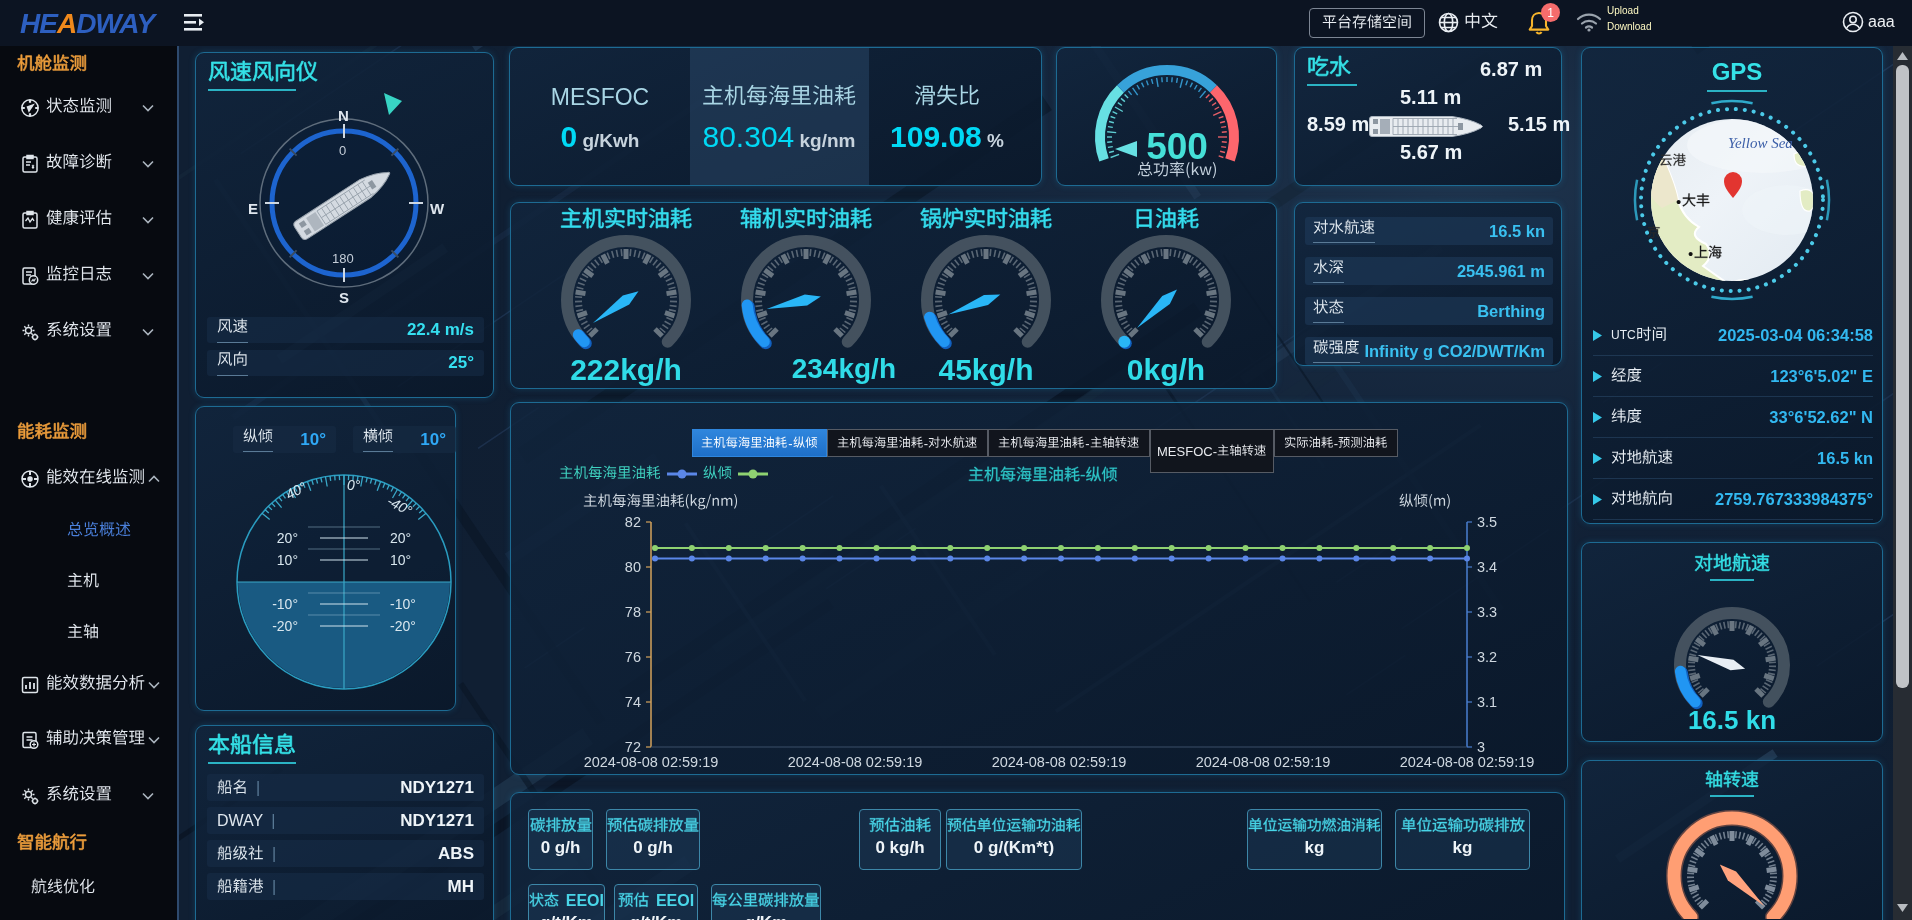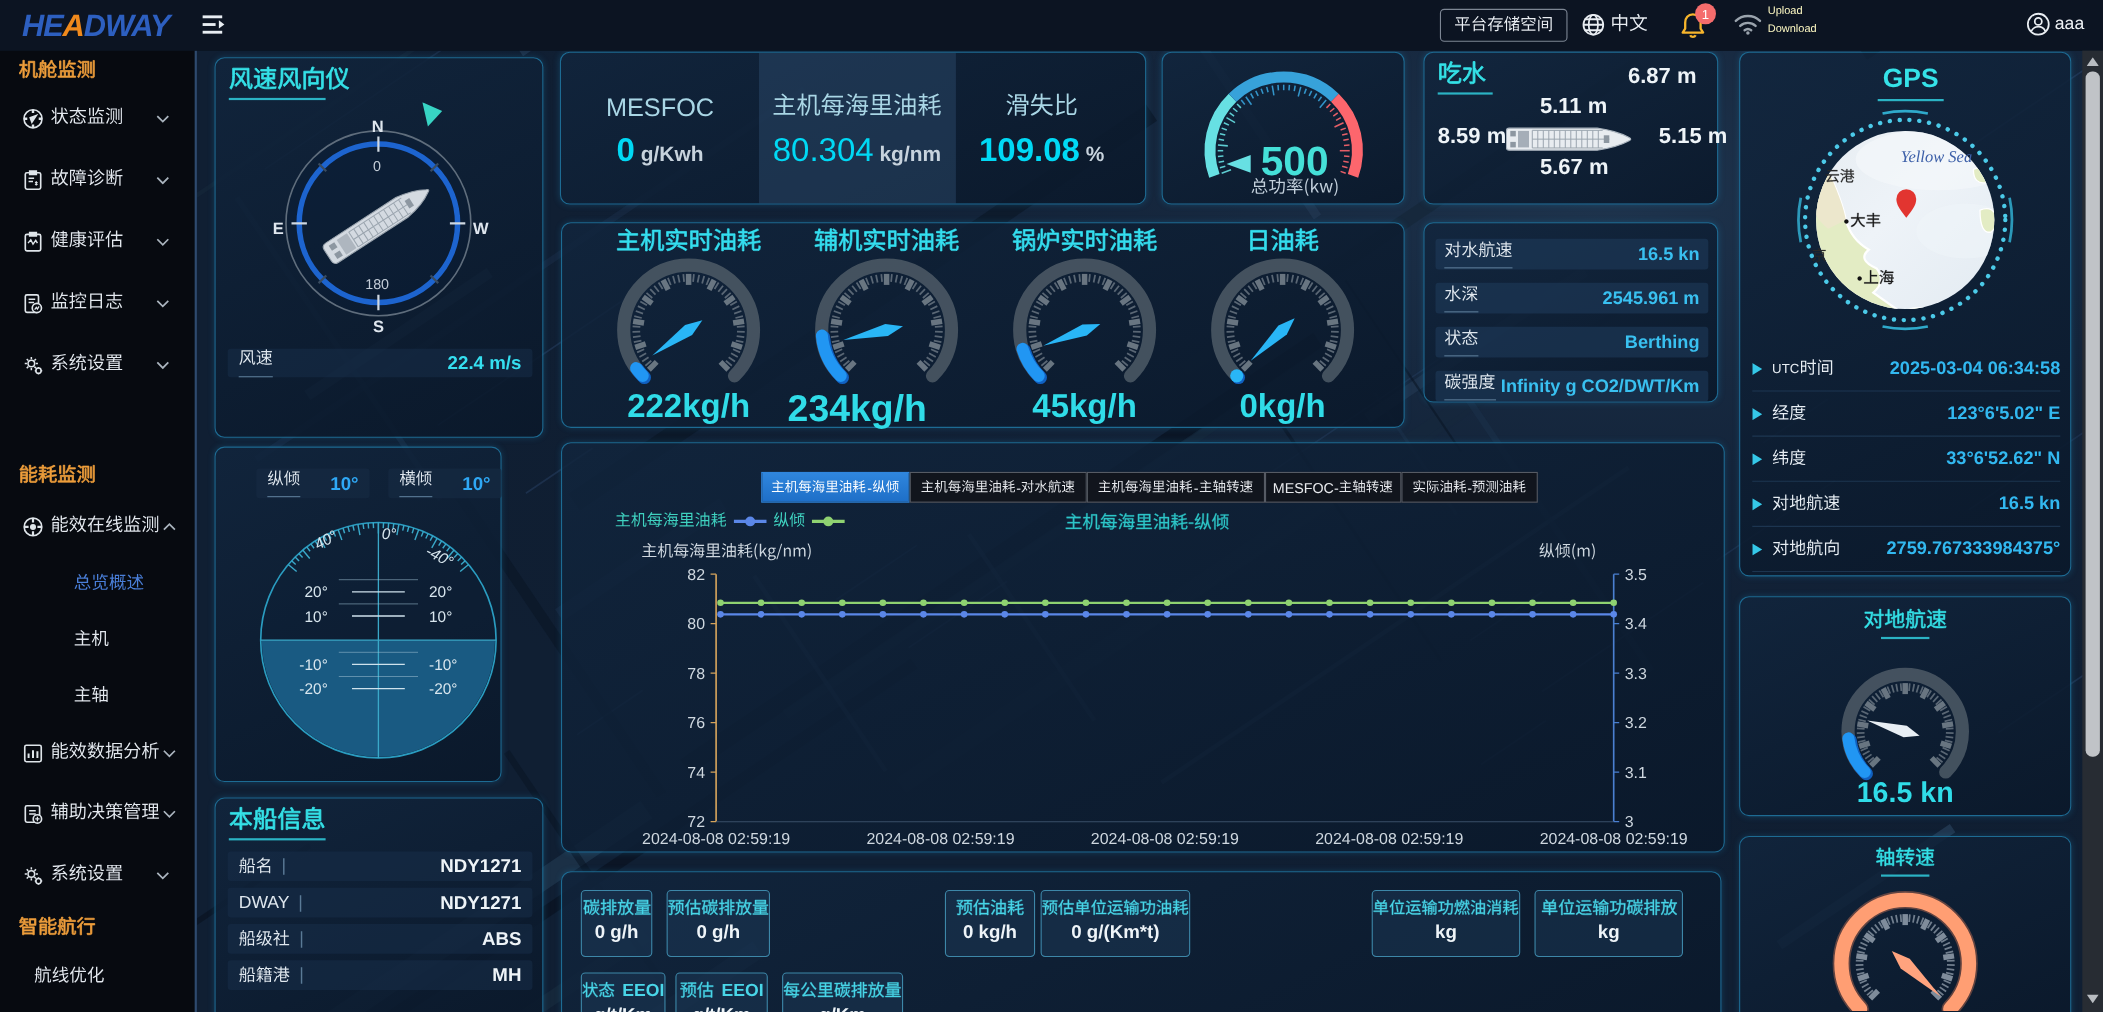--- a/index.html
+++ b/index.html
@@ -508,20 +508,29 @@
       <div class="abs" style="left:136px;top:198px;color:#c4cdd8;font-size:13px">180</div>
       <div class="abs" style="left:143px;top:236px;color:#dfe6ee;font-size:15px;font-weight:bold">S</div>
       <div class="row" style="left:11px;top:264px;width:277px;height:26px">
         <span style="border-bottom:1px solid #5a7a96;padding-bottom:2px"><svg width="31" height="18" viewBox="0 0 31 18">
             <g fill="#dfe7ee">
               <use href="#u98ce" transform="translate(0.0,13.6) scale(0.01550,-0.01550)"></use>
               <use href="#u901f" transform="translate(15.5,13.6) scale(0.01550,-0.01550)"></use>
             </g>
           </svg></span>
         <span class="val" style="font-size:17px">22.4 m/s</span>
+      </div>
+      <div class="row" style="left:11px;top:297px;width:277px;height:26px">
+        <span style="border-bottom:1px solid #5a7a96;padding-bottom:2px"><svg width="31" height="18" viewBox="0 0 31 18">
+            <g fill="#dfe7ee">
+              <use href="#u98ce" transform="translate(0.0,13.6) scale(0.01550,-0.01550)"></use>
+              <use href="#u5411" transform="translate(15.5,13.6) scale(0.01550,-0.01550)"></use>
+            </g>
+          </svg></span>
+        <span class="val" style="font-size:17px">25°</span>
       </div>
     </div>
     <div class="panel" style="left:16px;top:360px;width:261px;height:305px;">
       <div class="row" style="left:37px;top:19px;width:103px;height:27px;background:rgba(22,42,66,.75)">
         <span style="border-bottom:1px solid #5a7a96;padding-bottom:1px"><svg width="30" height="18" viewBox="0 0 30 18">
             <g fill="#dfe7ee">
               <use href="#u7eb5" transform="translate(0.0,13.2) scale(0.01500,-0.01500)"></use>
               <use href="#u503e" transform="translate(15.0,13.2) scale(0.01500,-0.01500)"></use>
             </g>
           </svg></span>
@@ -991,21 +1000,21 @@
       <div class="abs" style="left:205px;top:4px;width:180px;text-align:center"><svg width="132" height="26" viewBox="0 0 132 26">
           <g fill="#35dff0" stroke="#35dff0" stroke-width="30">
             <use href="#u8f85" transform="translate(0.0,19.4) scale(0.02200,-0.02200)"></use>
             <use href="#u673a" transform="translate(22.0,19.4) scale(0.02200,-0.02200)"></use>
             <use href="#u5b9e" transform="translate(44.0,19.4) scale(0.02200,-0.02200)"></use>
             <use href="#u65f6" transform="translate(66.0,19.4) scale(0.02200,-0.02200)"></use>
             <use href="#u6cb9" transform="translate(88.0,19.4) scale(0.02200,-0.02200)"></use>
             <use href="#u8017" transform="translate(110.0,19.4) scale(0.02200,-0.02200)"></use>
           </g>
         </svg></div>
-      <div class="abs" style="left:205px;top:150px;width:180px;text-align:left;color:#30dce8;font-weight:bold;font-size:34px">234kg/h</div>
+      <div class="abs" style="left:205px;top:150px;width:180px;text-align:right;color:#30dce8;font-weight:bold;font-size:28px">234kg/h</div>
       <div class="abs" style="left:385px;top:4px;width:180px;text-align:center"><svg width="132" height="26" viewBox="0 0 132 26">
           <g fill="#35dff0" stroke="#35dff0" stroke-width="30">
             <use href="#u9505" transform="translate(0.0,19.4) scale(0.02200,-0.02200)"></use>
             <use href="#u7089" transform="translate(22.0,19.4) scale(0.02200,-0.02200)"></use>
             <use href="#u5b9e" transform="translate(44.0,19.4) scale(0.02200,-0.02200)"></use>
             <use href="#u65f6" transform="translate(66.0,19.4) scale(0.02200,-0.02200)"></use>
             <use href="#u6cb9" transform="translate(88.0,19.4) scale(0.02200,-0.02200)"></use>
             <use href="#u8017" transform="translate(110.0,19.4) scale(0.02200,-0.02200)"></use>
           </g>
         </svg></div>
@@ -1155,21 +1164,21 @@
         <span style="font-size:13px">-</span>
         <svg width="50" height="15" viewBox="0 0 50 15">
           <g fill="#e8eaee">
             <use href="#u4e3b" transform="translate(0.0,10.8) scale(0.01230,-0.01230)"></use>
             <use href="#u8f74" transform="translate(12.3,10.8) scale(0.01230,-0.01230)"></use>
             <use href="#u8f6c" transform="translate(24.6,10.8) scale(0.01230,-0.01230)"></use>
             <use href="#u901f" transform="translate(36.9,10.8) scale(0.01230,-0.01230)"></use>
           </g>
         </svg>
       </div>
-      <div class="abs" style="left:639px;top:26px;width:124px;height:28px;display:flex;align-items:center;justify-content:center;background:#11151d;border:1px solid #565b64;color:#e8eaee">
+      <div class="abs" style="left:639px;top:26px;width:124px;height:44px;display:flex;align-items:center;justify-content:center;background:#11151d;border:1px solid #565b64;color:#e8eaee">
         <span style="font-size:13px">MESFOC-</span>
         <svg width="50" height="15" viewBox="0 0 50 15">
           <g fill="#e8eaee">
             <use href="#u4e3b" transform="translate(0.0,10.8) scale(0.01230,-0.01230)"></use>
             <use href="#u8f74" transform="translate(12.3,10.8) scale(0.01230,-0.01230)"></use>
             <use href="#u8f6c" transform="translate(24.6,10.8) scale(0.01230,-0.01230)"></use>
             <use href="#u901f" transform="translate(36.9,10.8) scale(0.01230,-0.01230)"></use>
           </g>
         </svg>
       </div>

